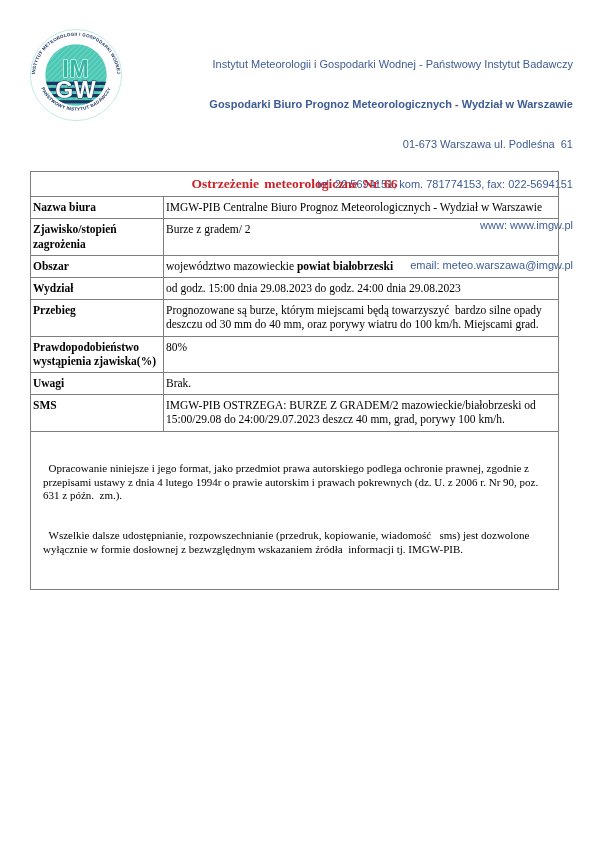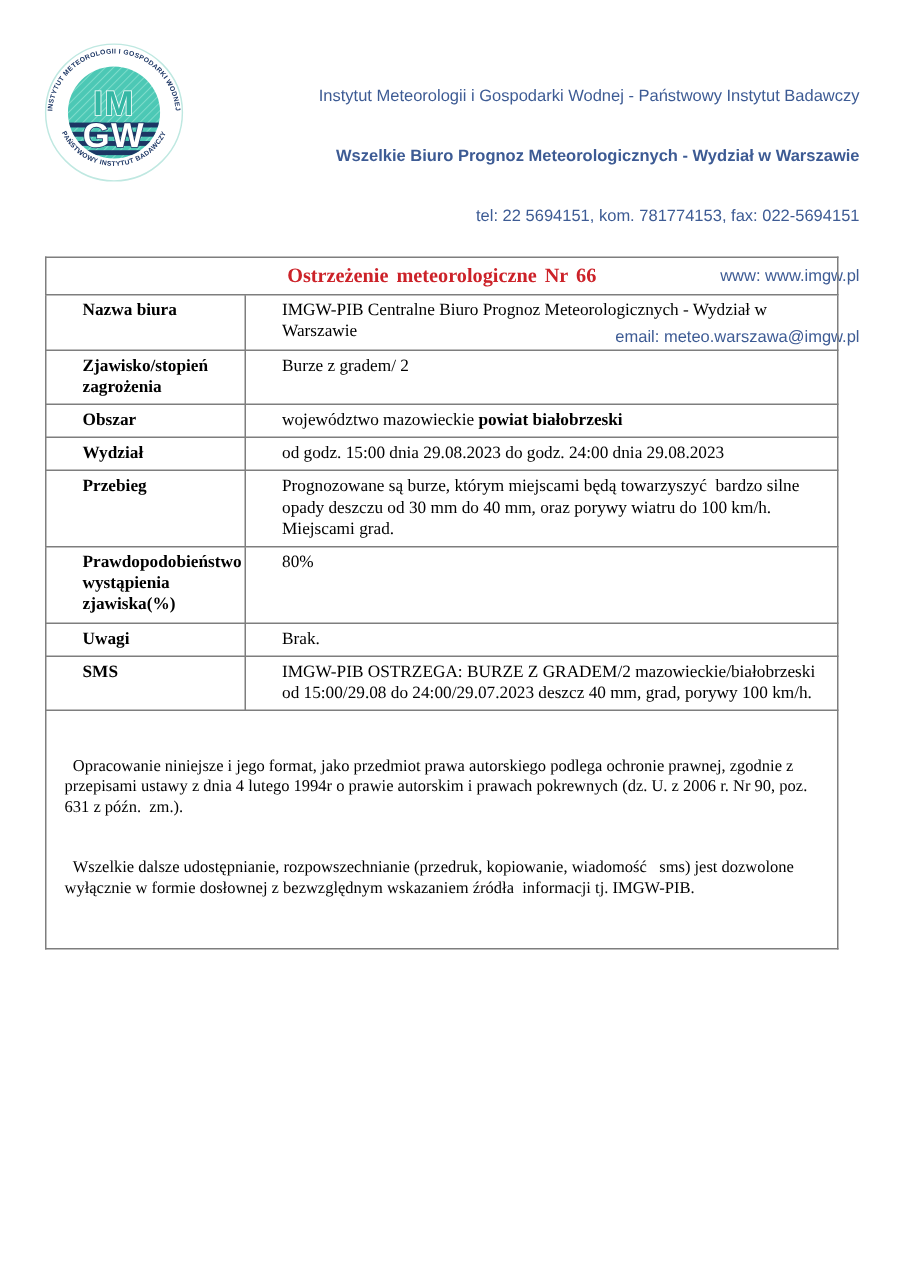--- a/index.html
+++ b/index.html
@@ -36,21 +36,21 @@
     position: absolute;
     top: 171px; left: 30px;
     width: 529px;
     border-collapse: collapse;
     table-layout: fixed;
     font-size: 11.5px;
     line-height: 14.2px;
   }
   .warning-table td {
     border: 1px solid #7e7e7e;
-    padding: 3px 6px 4px 24px;
+    padding: 3px 6px 4px 2px;
     vertical-align: top;
     white-space: pre-wrap;
   }
   .col-label { width: 133px; }
   td.lbl { font-weight: bold; }
   td.title-cell {
     text-align: center;
     color: #cc2229;
     font-weight: bold;
     font-size: 13.5px;
@@ -96,21 +96,22 @@
         <text class="ring-text">
           <textPath href="#arcTop" startOffset="50%" text-anchor="middle">INSTYTUT METEOROLOGII I GOSPODARKI WODNEJ</textPath>
         </text>
         <text class="ring-text">
           <textPath href="#arcBottom" startOffset="50%" text-anchor="middle">PAŃSTWOWY INSTYTUT BADAWCZY</textPath>
         </text>
       </svg>
     </div>
     <div class="header-text">
       <div>Instytut Meteorologii i Gospodarki Wodnej - Państwowy Instytut Badawczy</div>
-      <div class="bold">Wszelkie Biuro Prognoz Meteorologicznych - Wydział w Warszawie</div>
+      <div class="bold">Gospodarki Biuro Prognoz Meteorologicznych - Wydział w Warszawie</div>
+      <div>01-673 Warszawa ul. Podleśna  61</div>
       <div>tel: 22 5694151, kom. 781774153, fax: 022-5694151</div>
       <div>www: www.imgw.pl</div>
       <div>email: meteo.warszawa@imgw.pl</div>
     </div>
   </div>
 
   <table class="warning-table">
     <colgroup>
         <col class="col-label">
         <col>

